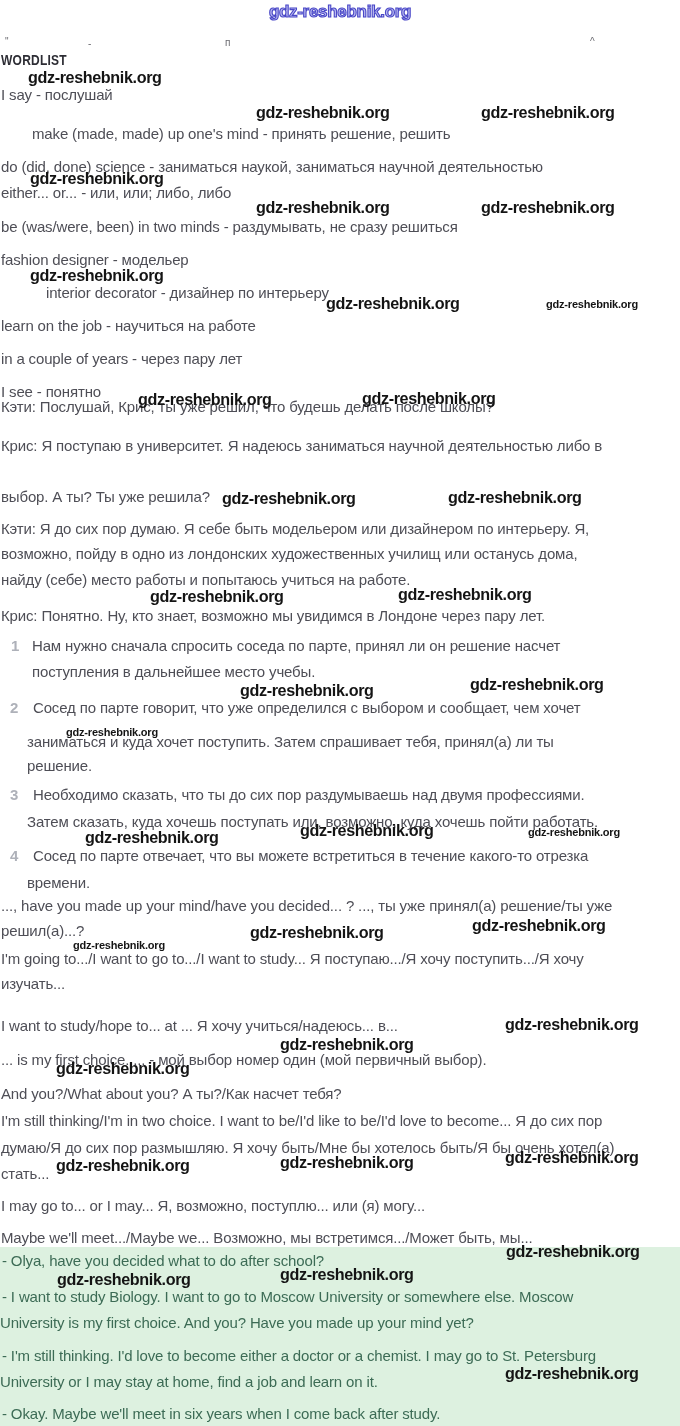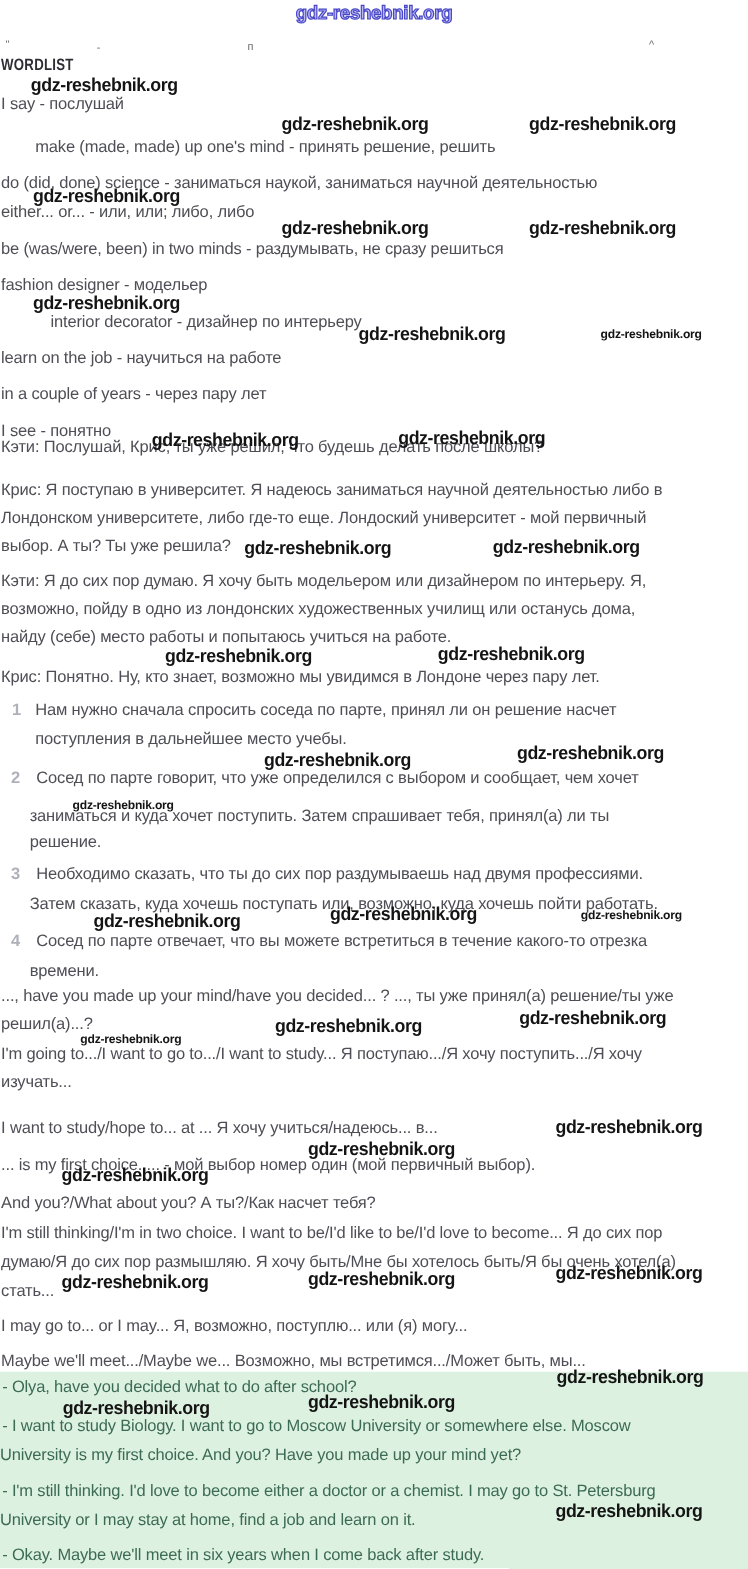--- a/index.html
+++ b/index.html
@@ -60,23 +60,22 @@
     <div data-kind="wordlist-line" style="left: 1px; top: 158px;">do (did, done) science - заниматься наукой, заниматься научной деятельностью</div>
     <div data-kind="wordlist-line" style="left: 1px; top: 184px;">either... or... - или, или; либо, либо</div>
     <div data-kind="wordlist-line" style="left: 1px; top: 218px;">be (was/were, been) in two minds - раздумывать, не сразу решиться</div>
     <div data-kind="wordlist-line" style="left: 1px; top: 251px;">fashion designer - модельер</div>
     <div data-kind="wordlist-line" style="left: 1px; top: 284px; margin-left: 45px;">interior decorator - дизайнер по интерьеру</div>
     <div data-kind="wordlist-line" style="left: 1px; top: 317px;">learn on the job - научиться на работе</div>
     <div data-kind="wordlist-line" style="left: 1px; top: 350px;">in a couple of years - через пару лет</div>
     <div data-kind="wordlist-line" style="left: 1px; top: 383px;">I see - понятно</div>
     <div data-kind="dialogue-line" style="left: 1px; top: 398px;">Кэти: Послушай, Крис, ты уже решил, что будешь делать после школы?</div>
     <div data-kind="dialogue-line" style="left: 1px; top: 437px;">Крис: Я поступаю в университет. Я надеюсь заниматься научной деятельностью либо в</div>
-    <div data-kind="dialogue-line" style="left: 1px; top: 462px;">Лондонском университете, либо где-то еще. Лондоский университет - мой первичный</div>
     <div data-kind="dialogue-line" style="left: 1px; top: 488px;">выбор. А ты? Ты уже решила?</div>
-    <div data-kind="dialogue-line" style="left: 1px; top: 520px;">Кэти: Я до сих пор думаю. Я хочу быть модельером или дизайнером по интерьеру. Я,</div>
+    <div data-kind="dialogue-line" style="left: 1px; top: 520px;">Кэти: Я до сих пор думаю. Я себе быть модельером или дизайнером по интерьеру. Я,</div>
     <div data-kind="dialogue-line" style="left: 1px; top: 545px;">возможно, пойду в одно из лондонских художественных училищ или останусь дома,</div>
     <div data-kind="dialogue-line" style="left: 1px; top: 571px;">найду (себе) место работы и попытаюсь учиться на работе.</div>
     <div data-kind="dialogue-line" style="left: 1px; top: 607px;">Крис: Понятно. Ну, кто знает, возможно мы увидимся в Лондоне через пару лет.</div>
     <div data-kind="list-number" style="left: 11px; top: 637px;">1</div>
     <div data-kind="list-number" style="left: 10px; top: 699px;">2</div>
     <div data-kind="list-number" style="left: 10px; top: 786px;">3</div>
     <div data-kind="list-number" style="left: 10px; top: 847px;">4</div>
     <div data-kind="task-line" style="left: 32px; top: 637px;">Нам нужно сначала спросить соседа по парте, принял ли он решение насчет</div>
     <div data-kind="task-line" style="left: 32px; top: 663px;">поступления в дальнейшее место учебы.</div>
     <div data-kind="task-line" style="left: 33px; top: 699px;">Сосед по парте говорит, что уже определился с выбором и сообщает, чем хочет</div>

